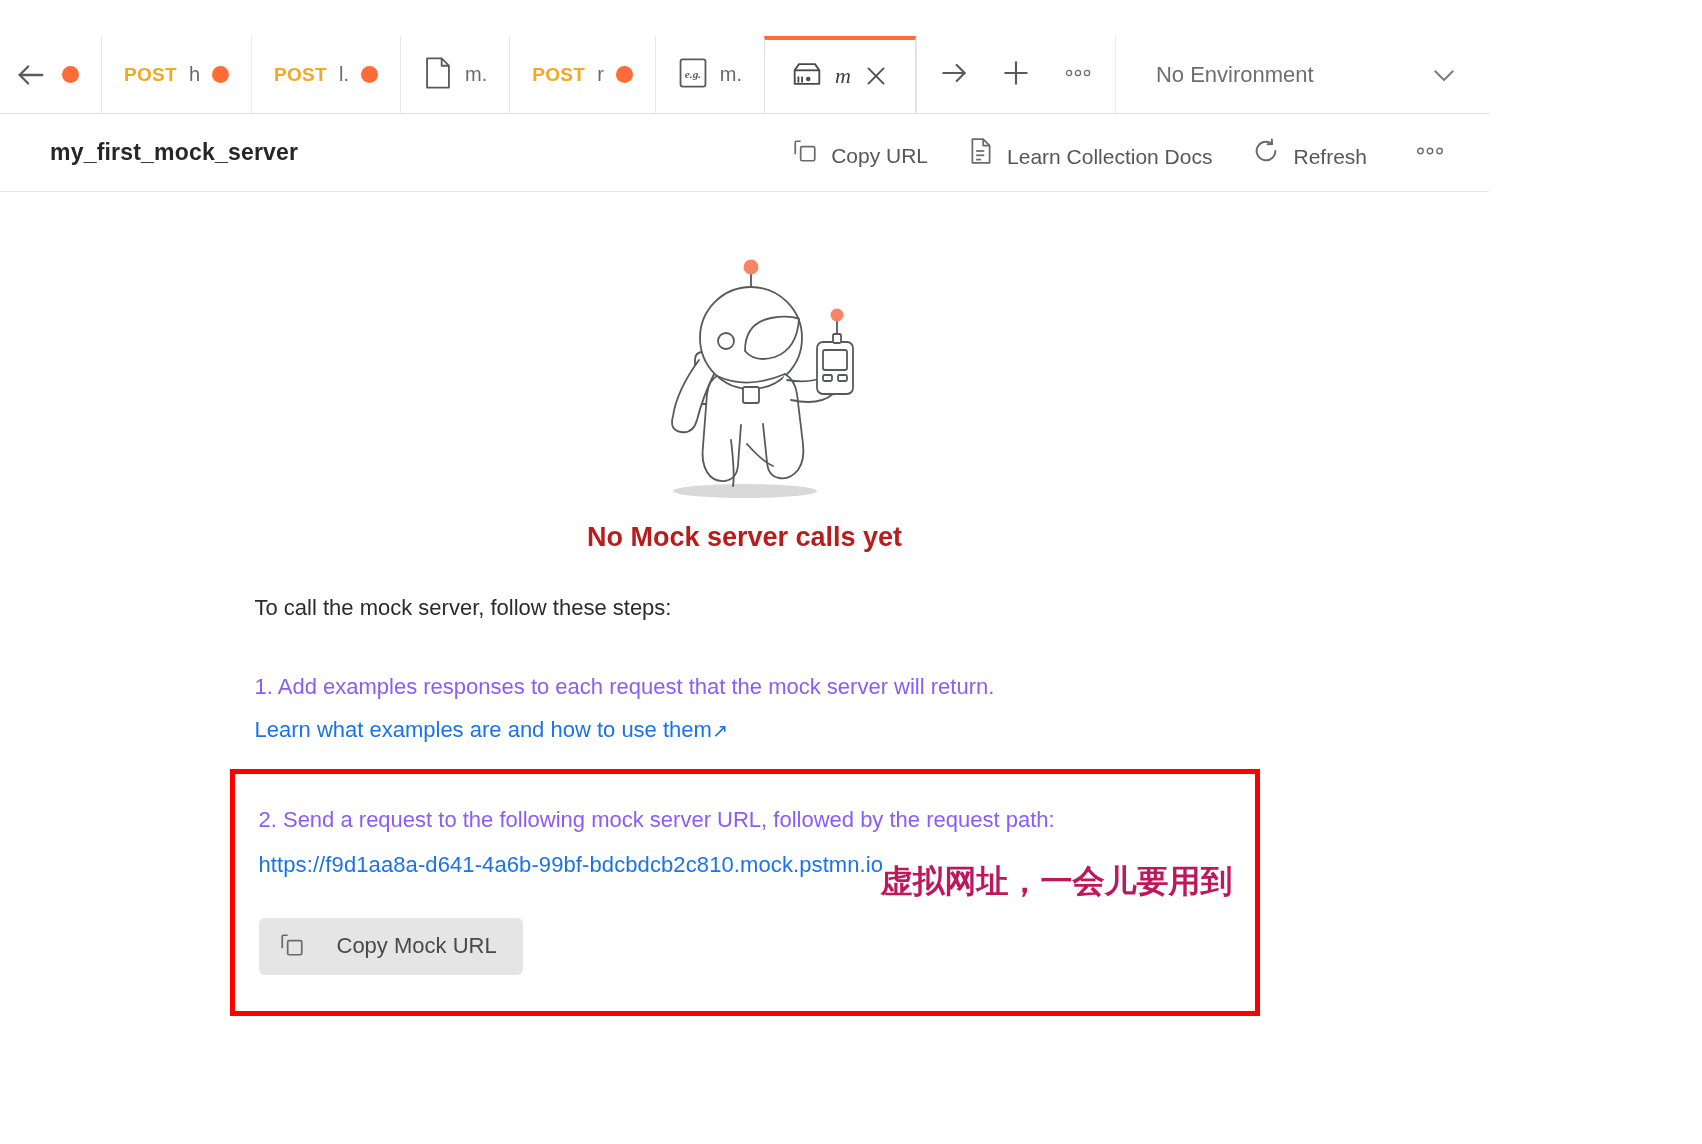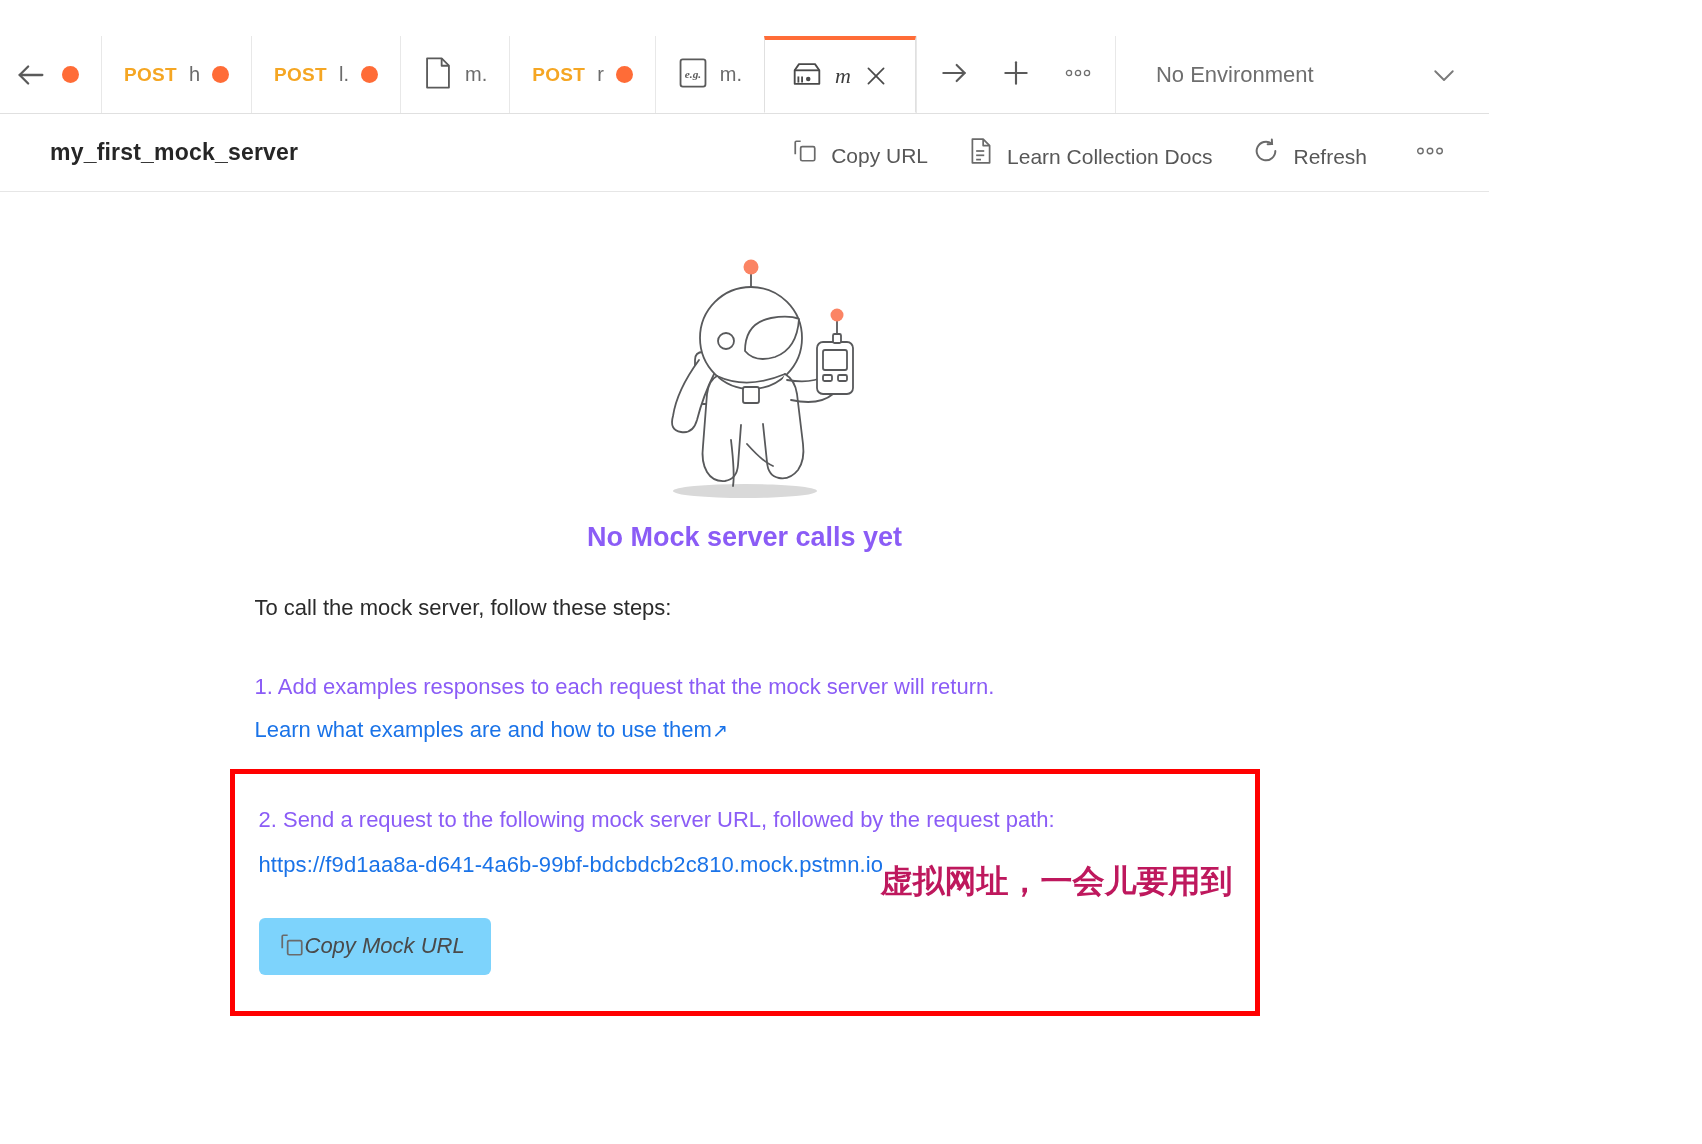--- a/index.html
+++ b/index.html
@@ -198,21 +198,21 @@
     flex-direction: column;
     align-items: center;
     padding-top: 62px;
   }
 
   .illustration { width: 300px; height: 250px; }
 
   .empty-title {
     font-size: 27px;
     font-weight: bold;
-    color: #8b5cf6;
+    color: #b91c1c;
     margin-top: 18px;
     text-align: center;
   }
 
   .steps-wrap {
     width: 1030px;
     margin-top: 42px;
   }
 
   .step-intro {
@@ -257,28 +257,27 @@
     font-size: 22px;
     color: #1a73e8;
     text-decoration: none;
     cursor: pointer;
     letter-spacing: .1px;
   }
 
   .copy-mock-btn {
     display: inline-flex;
     align-items: center;
-    gap: 0;
-    background: #7dd3fc;
+    gap: 32px;
+    background: #e5e5e5;
     border: none;
     border-radius: 6px;
     padding: 14px 26px 14px 20px;
     margin-top: 40px;
     cursor: pointer;
-    font-style: italic;
   }
 
   .copy-mock-btn .btn-text {
     font-size: 22px;
     color: #4a4a4a;
     font-weight: 500;
   }
 
   .cn-note {
     position: absolute;

